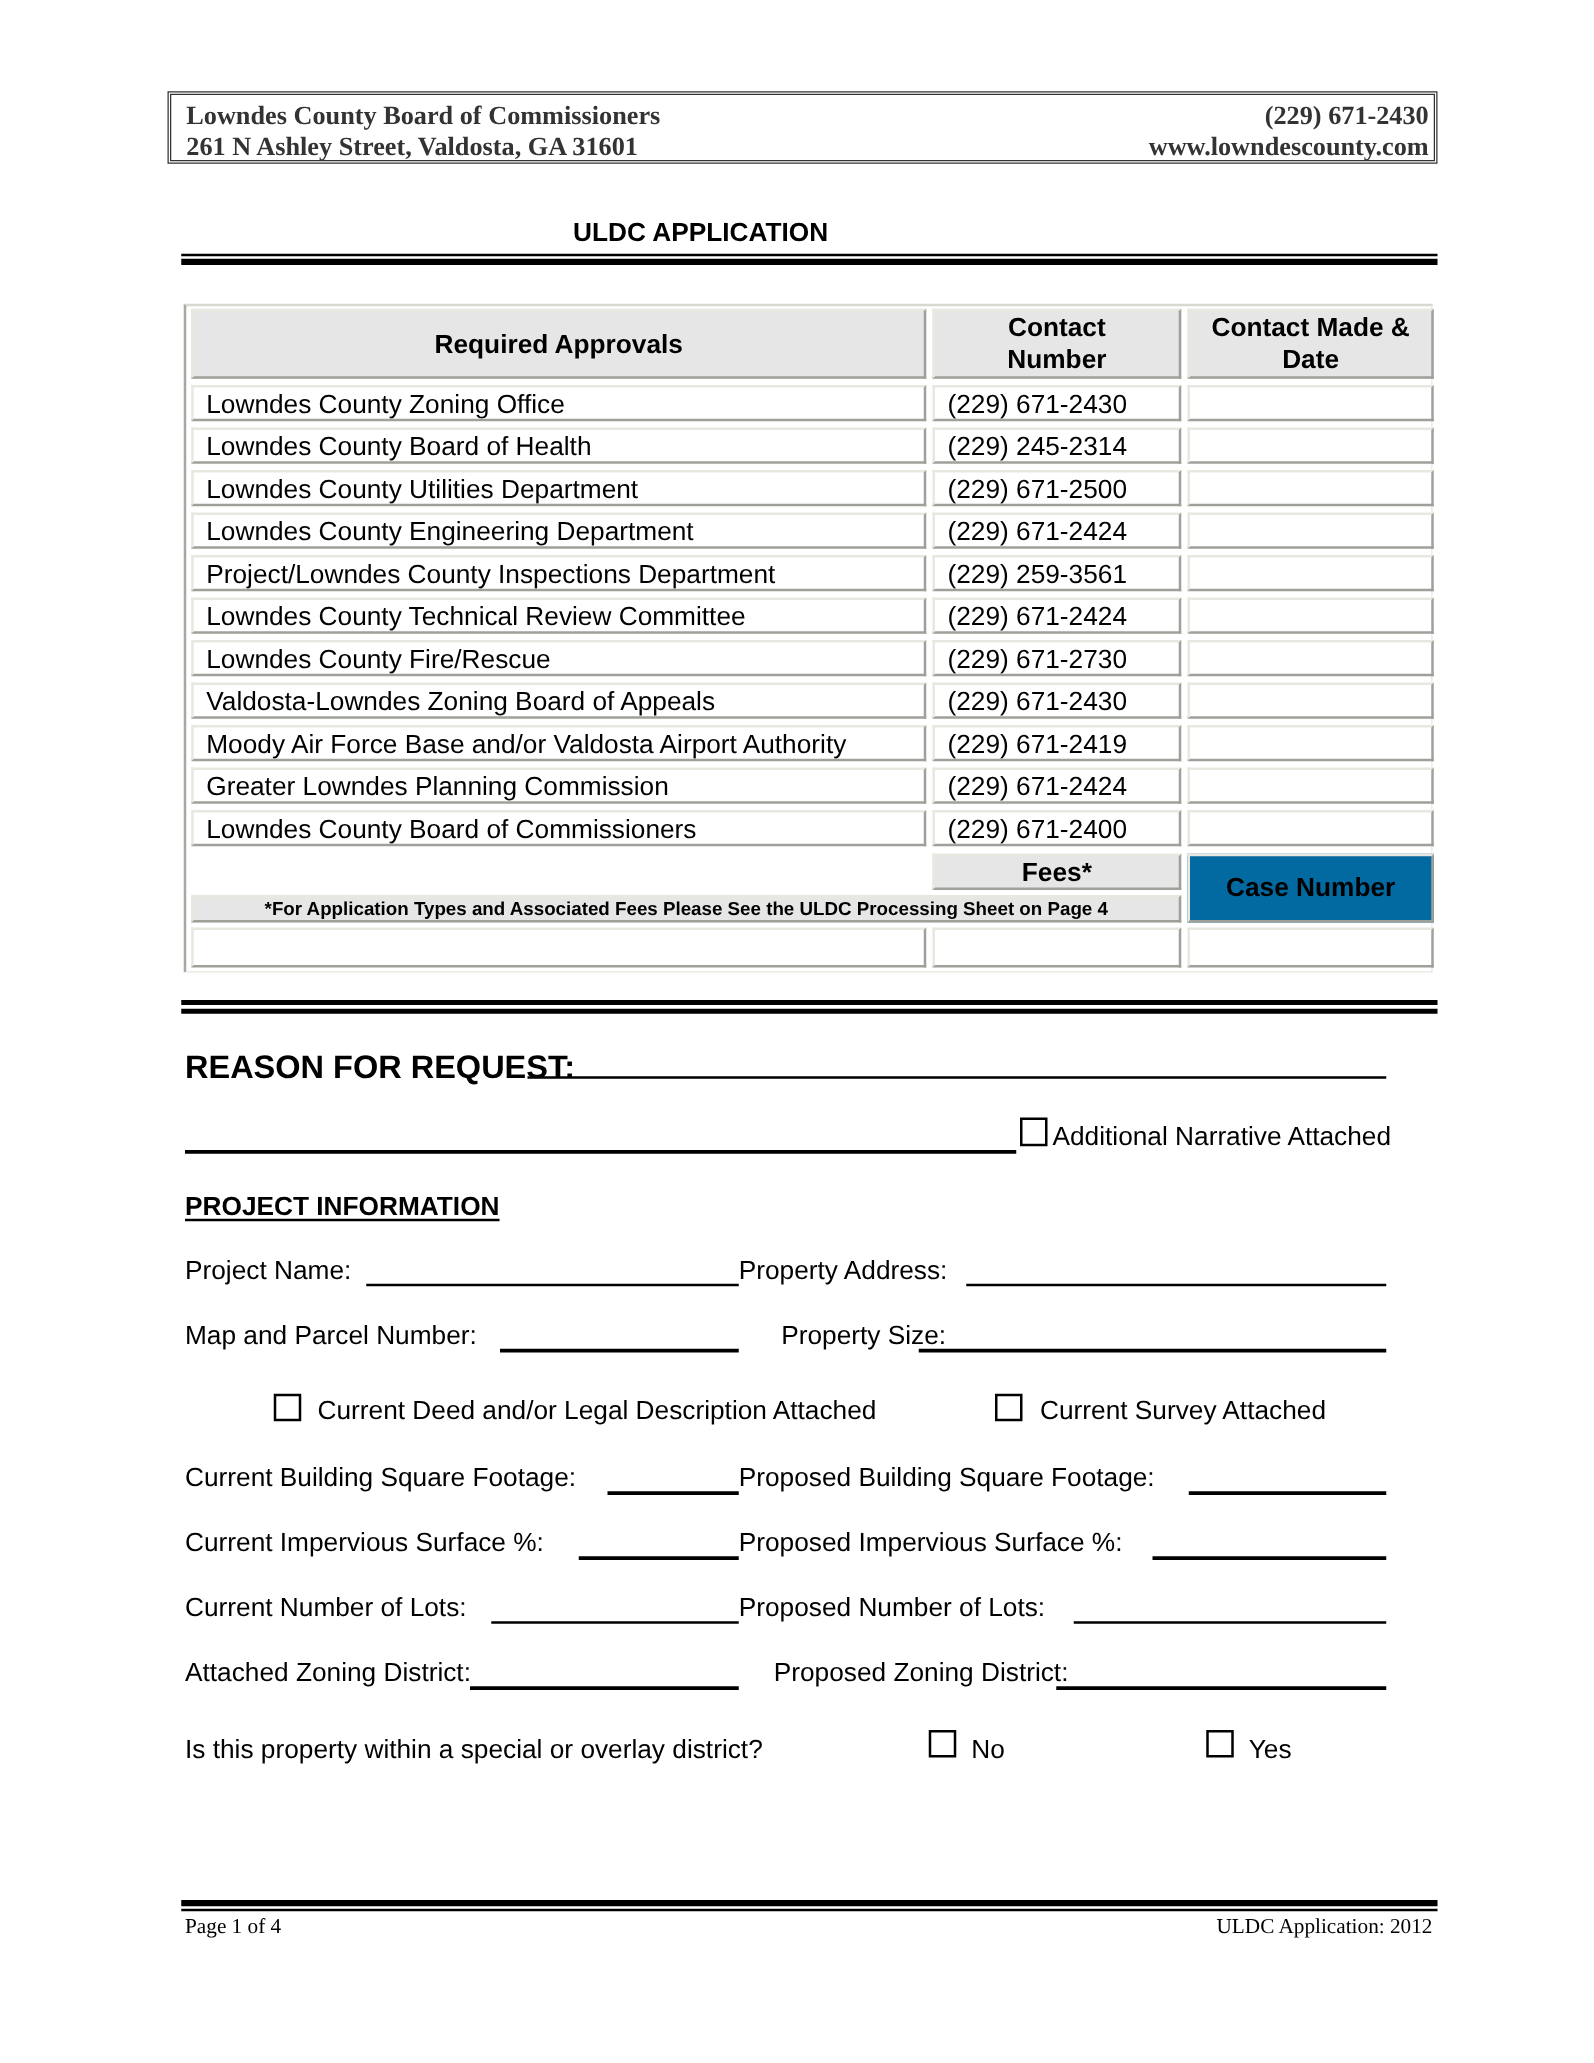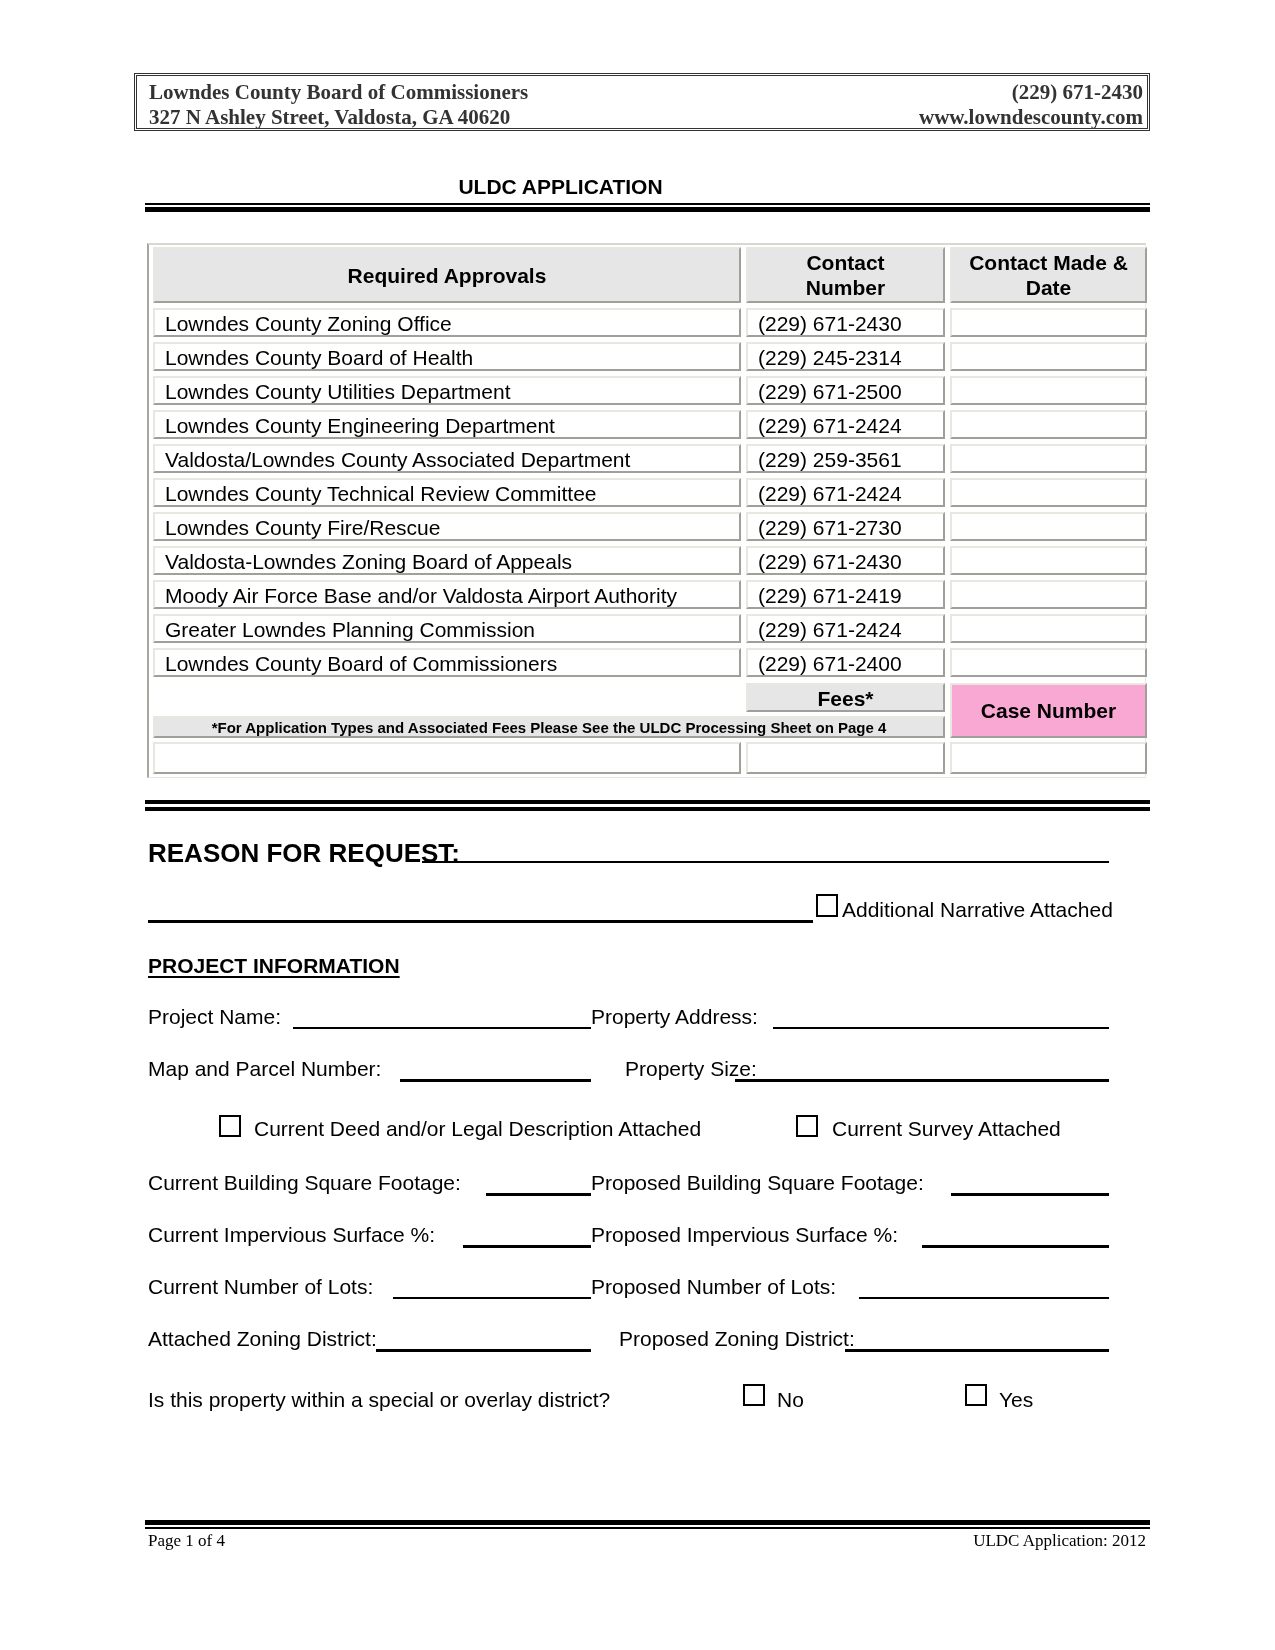--- a/index.html
+++ b/index.html
@@ -38,21 +38,21 @@
     border-right: 2px solid #a0a09a; border-bottom: 2px solid #a0a09a;
     font-size: 21px; line-height: 27px; height: 29px; padding-left: 10px; white-space: nowrap; overflow: hidden;
   }
   .hdr {
     background: #e6e6e6; font-weight: bold; text-align: center; padding-left: 0;
     display: flex; align-items: center; justify-content: center; height: 56px; line-height: 25px;
   }
   .gap8 { height: 6px; }
   .hdr2 { background: #e6e6e6; font-weight: bold; text-align: center; padding: 0; }
   .note { background: #e6e6e6; font-weight: bold; text-align: center; font-size: 15px; line-height: 19px; height: 22px; padding: 0; }
-  .casehdr { background: #f9a8d4; font-weight: bold; display: flex; align-items: center; justify-content: center; padding: 0; }
+  .casehdr { background: #0369a1; font-weight: bold; display: flex; align-items: center; justify-content: center; padding: 0; }
 
   
   .line { position: absolute; font-family: "Liberation Sans", sans-serif; font-size: 21px; white-space: nowrap; }
   .ul { position: absolute; background: #000; }
   .bold { font-weight: bold; }
   .underline { text-decoration: underline; text-decoration-thickness: 2px; text-underline-offset: 3px; }
   .cb {
     position: absolute; width: 19px; height: 19px; border: 2px solid #000; box-sizing: border-box; background: #fff;
   }
 
@@ -60,21 +60,21 @@
 </style>
 </head>
 <body>
 
 <div class="letterhead">
   <div class="row r1">
     <span>Lowndes County Board of Commissioners</span>
     <span>(229) 671-2430</span>
   </div>
   <div class="row r2">
-    <span>327 N Ashley Street, Valdosta, GA  40620</span>
+    <span>261 N Ashley Street, Valdosta, GA  31601</span>
     <span>www.lowndescounty.com</span>
   </div>
 </div>
 
 <div class="doc-title">ULDC APPLICATION</div>
 <div class="dbl-rule" style="top:203px;">
     <div class="thin"></div>
     <div class="thick"></div>
   </div>
 
@@ -97,21 +97,21 @@
     <div class="cell"></div>
 
     <div class="cell">Lowndes County Utilities Department</div>
     <div class="cell">(229) 671-2500</div>
     <div class="cell"></div>
 
     <div class="cell">Lowndes County Engineering Department</div>
     <div class="cell">(229) 671-2424</div>
     <div class="cell"></div>
 
-    <div class="cell">Valdosta/Lowndes County Associated Department</div>
+    <div class="cell">Project/Lowndes County Inspections Department</div>
     <div class="cell">(229) 259-3561</div>
     <div class="cell"></div>
 
     <div class="cell">Lowndes County Technical Review Committee</div>
     <div class="cell">(229) 671-2424</div>
     <div class="cell"></div>
 
     <div class="cell">Lowndes County Fire/Rescue</div>
     <div class="cell">(229) 671-2730</div>
     <div class="cell"></div>

